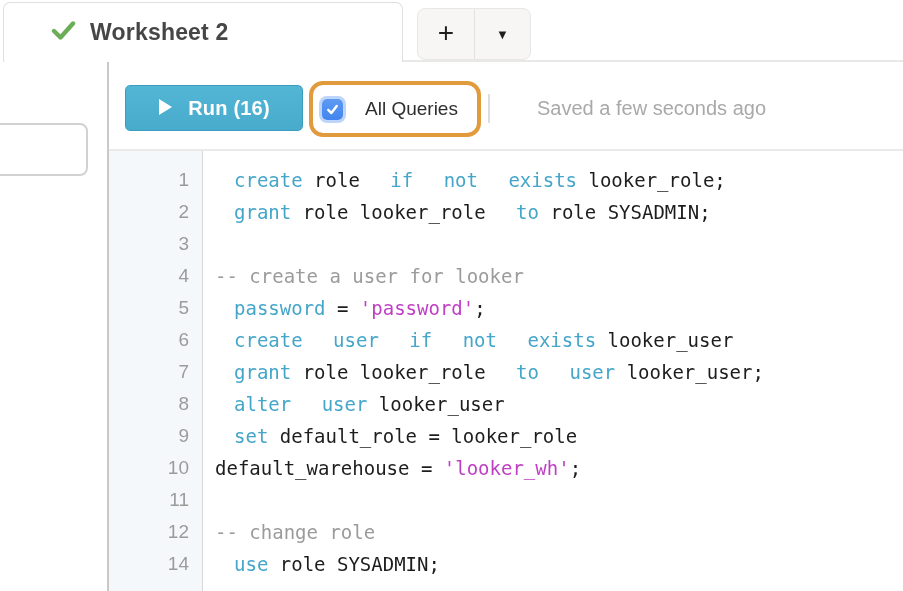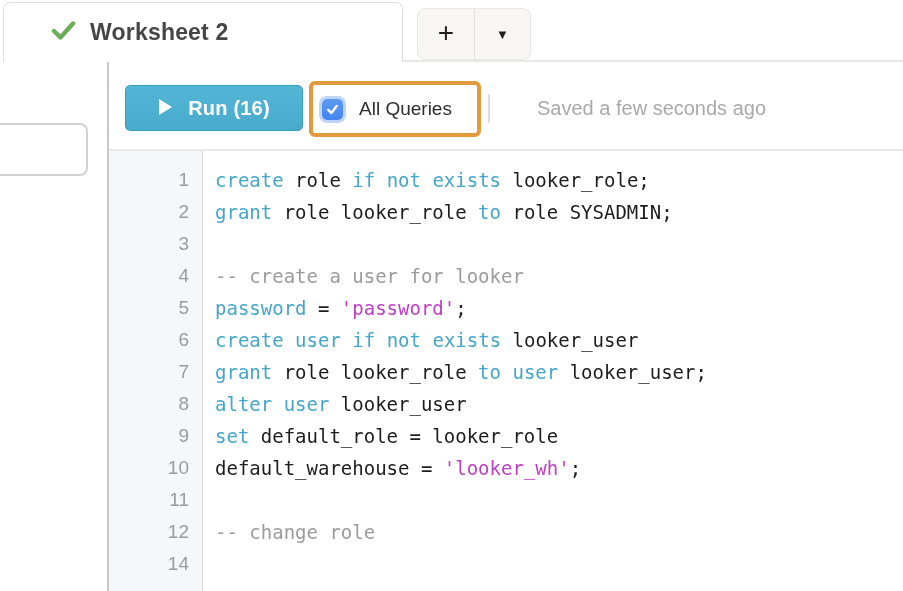--- a/index.html
+++ b/index.html
@@ -50,22 +50,22 @@
   .toolbar-underline { position:absolute; left:109px; top:149px; right:0; height:2px; background:#eaeaea; }
   .run-btn {
     position:absolute; left:16px; top:23px; width:178px; height:46px;
     background:linear-gradient(#53b6d5,#48abcc); border:1px solid #3b9ec0;
     border-radius:5px; cursor:pointer;
     display:flex; align-items:center; justify-content:center; gap:15px;
   }
   .run-label { color:#fff; font-size:20px; font-weight:bold; letter-spacing:.2px;text-align:center; }
   .all-queries-box {
     position:absolute; left:200px; top:19px; width:172px; height:56px;
-    border:4px solid #e19a3c; border-radius:6px; background:#fff;
-    display:flex; align-items:center; padding-left:9px; gap:16px;
+    border:4px solid #e19a3c; border-radius:14px; background:#fff;
+    display:flex; align-items:center; padding-left:9px; gap:22px;
   }
   .checkbox {
     width:21px; height:21px; border-radius:5px;
     background:linear-gradient(#5d9af3,#4385ef);
     box-shadow:0 0 0 3px #bdd5fa;
     display:flex; align-items:center; justify-content:center;
     border:none; cursor:pointer; flex:0 0 auto;
   }
   .all-queries-label { font-size:19px; color:#2e2e2e; }
   .status-divider { position:absolute; left:379px; top:32px; width:2px; height:29px; background:#ddd; }
@@ -82,21 +82,21 @@
     color:#9b9b9b; font-size:19px; font-family:"Liberation Sans", sans-serif;
   }
   .code {
     position:absolute; left:95px; top:0; right:0; bottom:0;
     padding:13px 0 0 11px; overflow:hidden; cursor:text;
   }
   .cl {
     height:32px; line-height:32px; white-space:pre;
     font-family:"DejaVu Sans Mono", monospace; font-size:19px; color:#1d1d1d;
   }
-  .tk-k { color:#45a6c9; }
+  .tk-k { color:#45a6c9;margin-left:19px; }
   .tk-p { color:#1d1d1d; }
   .tk-c { color:#9b9b9b; }
   .tk-s { color:#bf3fc4; }
 </style>
 </head>
 <body>
 
 <div class="screen">
 
   <div class="tabbar">
@@ -180,17 +180,18 @@
         <div class="cl"></div>
         <div class="cl"><span class="tk-c">-- create a user for looker</span></div>
         <div class="cl"><span class="tk-k">password</span><span class="tk-p"> = </span><span class="tk-s">'password'</span><span class="tk-p">;</span></div>
         <div class="cl"><span class="tk-k">create</span><span class="tk-p"> </span><span class="tk-k">user</span><span class="tk-p"> </span><span class="tk-k">if</span><span class="tk-p"> </span><span class="tk-k">not</span><span class="tk-p"> </span><span class="tk-k">exists</span><span class="tk-p"> looker_user</span></div>
         <div class="cl"><span class="tk-k">grant</span><span class="tk-p"> role looker_role </span><span class="tk-k">to</span><span class="tk-p"> </span><span class="tk-k">user</span><span class="tk-p"> looker_user;</span></div>
         <div class="cl"><span class="tk-k">alter</span><span class="tk-p"> </span><span class="tk-k">user</span><span class="tk-p"> looker_user</span></div>
         <div class="cl"><span class="tk-k">set</span><span class="tk-p"> default_role = looker_role</span></div>
         <div class="cl"><span class="tk-p">default_warehouse = </span><span class="tk-s">'looker_wh'</span><span class="tk-p">;</span></div>
         <div class="cl"></div>
         <div class="cl"><span class="tk-c">-- change role</span></div>
+        <div class="cl"><span class="tk-k">use</span><span class="tk-p"> role SYSADMIN;</span></div>
         <div class="cl"></div>
       </div>
   </div>
 
 </div>
 
 </body></html>

